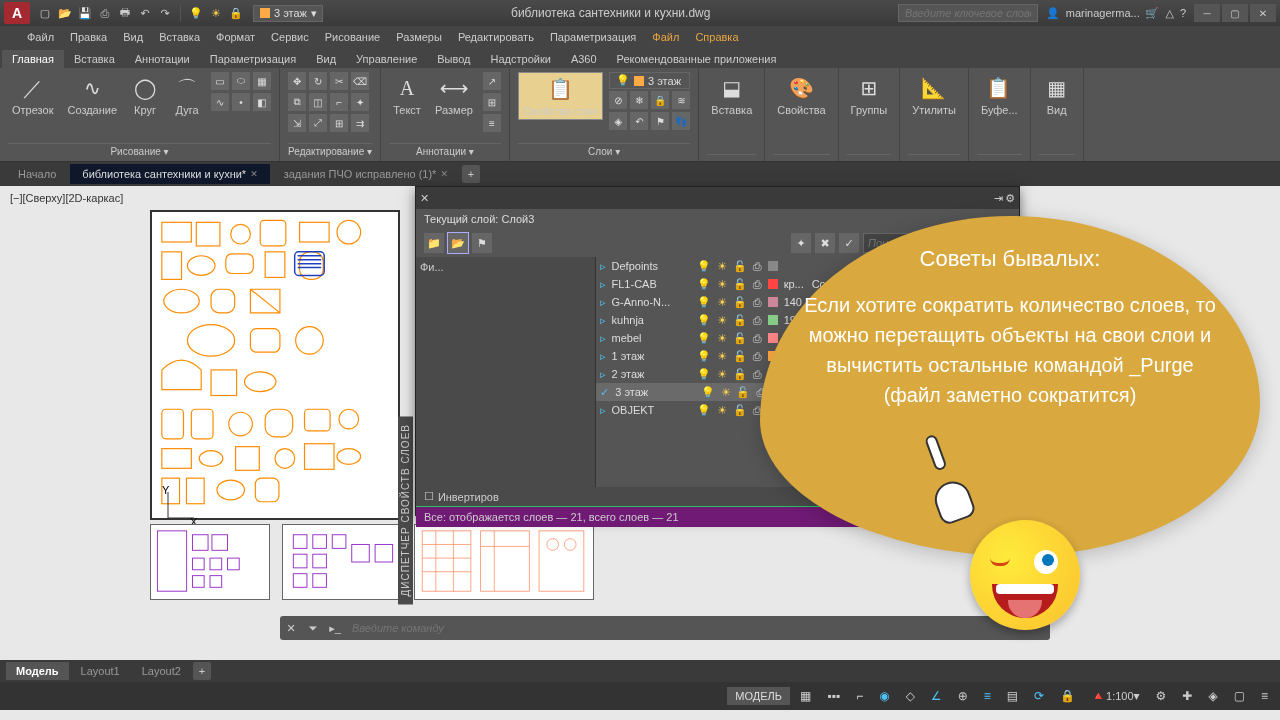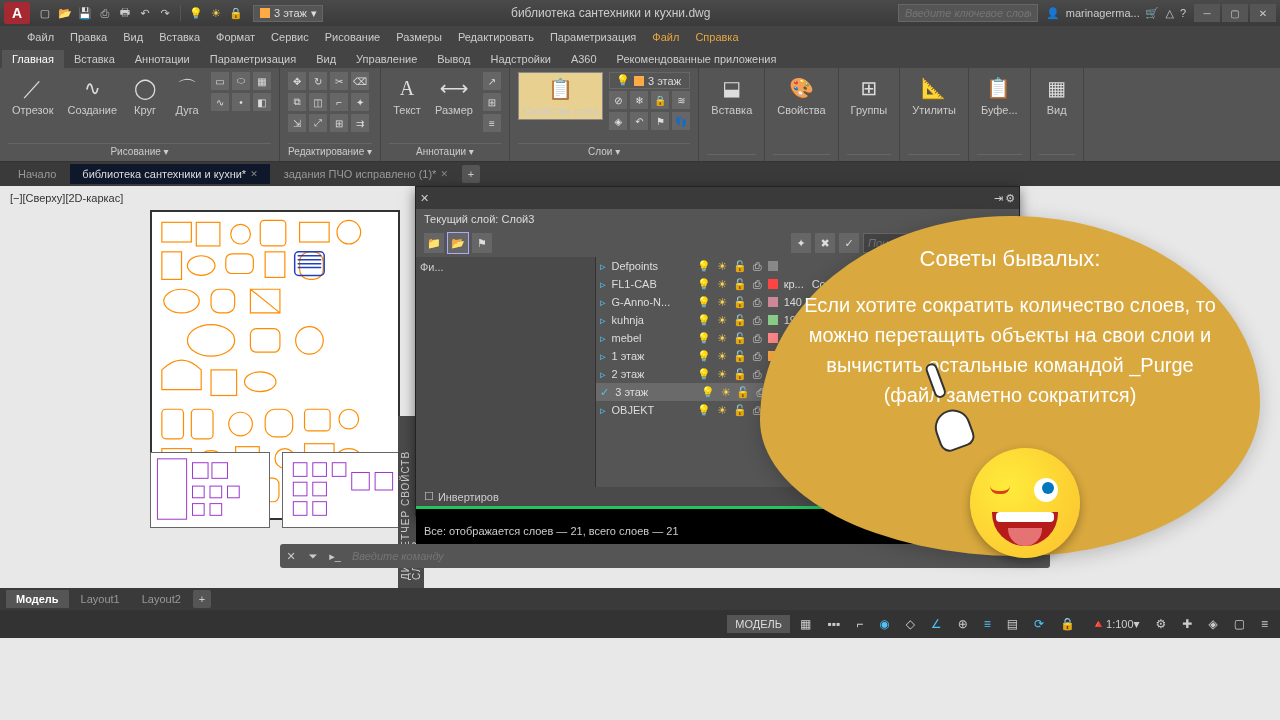--- a/index.html
+++ b/index.html
@@ -29,42 +29,42 @@
 .big-btn{display:flex;flex-direction:column;align-items:center;gap:2px;color:#ccc;cursor:pointer;padding:2px 4px}
 .big-icon{width:28px;height:28px;display:flex;align-items:center;justify-content:center;font-size:20px;color:#ddd}
 .icon-grid{display:grid;grid-template-columns:repeat(3,18px);gap:3px}
 .icon-sm{width:18px;height:18px;background:#666;display:flex;align-items:center;justify-content:center;color:#ddd;font-size:10px;cursor:pointer}
 .layer-props{background:#E8D090;border:1px solid #888}
 .doc-tabs{height:24px;background:#3a3a3a;display:flex;align-items:center;padding:0 6px;gap:2px}
 .doc-tab{padding:4px 12px;background:#3a3a3a;color:#999;cursor:pointer;display:flex;align-items:center;gap:4px}
 .doc-tab.active{color:#ddd;background:#0f172a}
 .doc-tab .close{font-size:9px;color:#888}
 .add-tab{width:18px;height:18px;background:#555;color:#ccc;display:flex;align-items:center;justify-content:center;cursor:pointer;border-radius:2px}
-.workspace{position:relative;height:402px;background:#E8E8E8}
+.workspace{position:relative;height:474px;background:#E8E8E8}
 .viewport-label{position:absolute;top:6px;left:10px;color:#333;font-size:11px}
 .drawing-area{position:absolute;top:24px;left:150px;width:250px;height:310px;border:2px solid #333;background:#fff}
 .ucs{position:absolute;top:300px;left:160px;color:#333;font-size:11px}
 .thumb-row{position:absolute;bottom:60px;left:150px;display:flex;gap:12px}
 .thumb{width:120px;height:76px;border:1px solid #666;background:#fff;position:relative}
 .layer-palette{position:absolute;top:0;right:260px;width:605px;height:330px;background:#4a4a4a;border:1px solid #222;box-shadow:0 4px 12px rgba(0,0,0,0.5)}
 .lp-header{height:22px;background:#3a3a3a;display:flex;align-items:center;justify-content:space-between;padding:0 4px;color:#ccc}
 .lp-close{cursor:pointer}
 .lp-title{padding:4px 8px;color:#ddd;background:#555}
 .lp-toolbar{padding:4px 8px;display:flex;gap:4px;background:#555}
 .lp-btn{width:20px;height:20px;background:#666;cursor:pointer;display:flex;align-items:center;justify-content:center;color:#ddd}
 .lp-body{display:flex;height:230px}
 .lp-filters{width:180px;background:#4a4a4a;border-right:1px solid #333;padding:4px;color:#ccc}
 .lp-list{flex:1;background:#555;overflow:hidden;position:relative}
 .layer-row{display:flex;align-items:center;height:18px;padding:0 4px;color:#ddd;gap:6px;font-size:10px}
 .layer-row.selected{background:#6a6a6a}
 .layer-row .lname{width:80px;white-space:nowrap;overflow:hidden}
 .layer-row .lw{width:22px}
 .layer-row .lt{width:50px;white-space:nowrap;overflow:hidden}
 .layer-row .lp{width:30px;white-space:nowrap;overflow:hidden}
-.lp-footer{padding:16px 8px;color:#ccc;background:#000000;border-top:3px solid #22c55e}
+.lp-footer{padding:4px 8px;color:#ccc;background:#701a75;border-top:1px solid #22c55e}
 .lp-invert{padding:3px 8px;color:#ccc;background:#4a4a4a;display:flex;align-items:center;gap:4px}
 .tooltip{position:absolute;top:60px;left:20px;width:300px;background:#FFFFE8;border:1px solid #888;padding:8px;box-shadow:2px 2px 6px rgba(0,0,0,0.3);z-index:10}
 .tooltip-title{font-weight:bold;color:#333;margin-bottom:4px}
 .tooltip-body{color:#555;font-size:10px}
 .advice-cloud{position:absolute;top:30px;right:20px;width:500px;height:340px;background:#D9A83E;border-radius:50% 50% 48% 52%/60% 55% 45% 40%;padding:30px 40px;color:#fff;z-index:5;box-shadow:0 4px 20px rgba(0,0,0,0.2)}
 .advice-title{font-size:22px;text-align:center;margin-bottom:18px}
 .advice-body{font-size:20px;text-align:center;line-height:1.5}
 .emoji{position:absolute;bottom:30px;right:200px;z-index:20}
 .emoji-face{width:110px;height:110px;background:radial-gradient(circle at 35% 35%,#FFEB3B,#FBC02D);border-radius:50%;position:relative;box-shadow:0 4px 10px rgba(0,0,0,0.3)}
 .emoji-eye{position:absolute;top:30px;right:22px;width:24px;height:24px;background:#fff;border-radius:50%}

